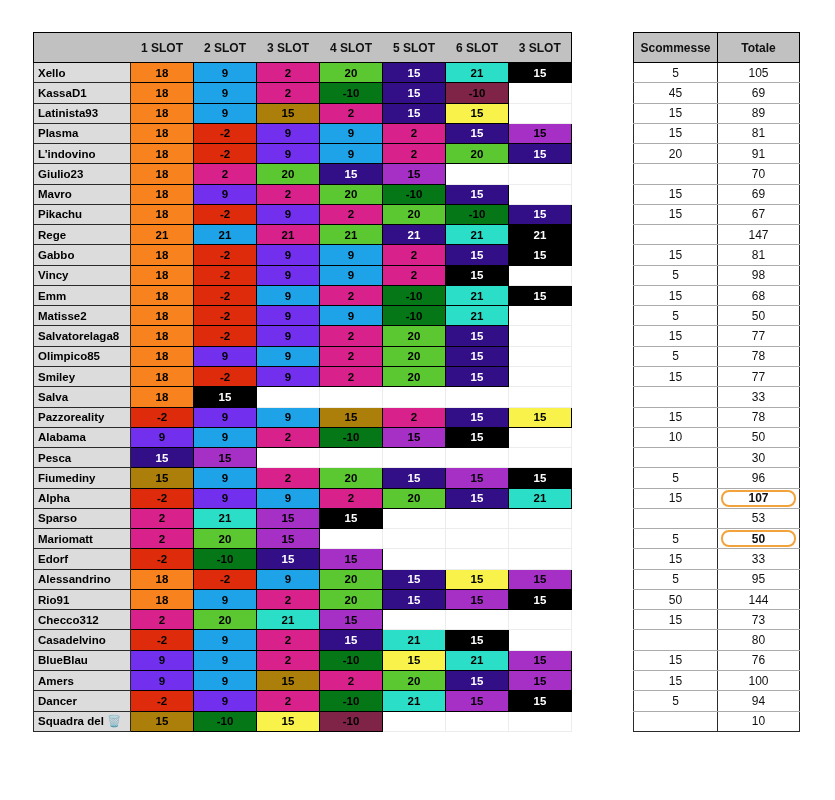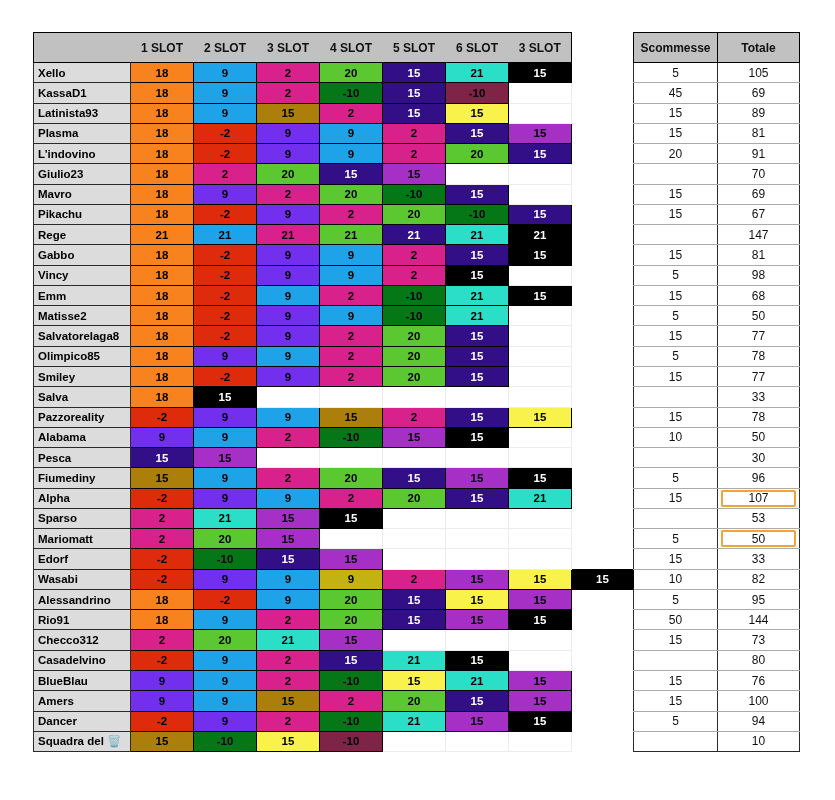--- a/index.html
+++ b/index.html
@@ -19,22 +19,22 @@
   td.name { background:#DCDCDC; border:1px solid #2a2a2a; text-align:left; padding-left:4px;
     font-weight:bold; font-size:11.5px; color:#000; }
   td.cell { border:1px solid #000; font-weight:bold; font-size:11.5px; }
   td.empty { background:#fff; border:1px solid #ECECEC; }
   td.gapcell { background:#fff; border:none; }
   td.sc, td.tot { background:#fff; border-left:1.5px solid #2a2a2a; border-right:1.5px solid #2a2a2a;
     border-top:1px solid #ABABAB; border-bottom:1px solid #ABABAB; font-size:12px; font-weight:400; color:#111; }
   td.tot { position:relative; }
   tr.r:last-child td.sc, tr.r:last-child td.tot { border-bottom:1.5px solid #2a2a2a; }
   .hl { position:absolute; left:3px; right:3px; top:1px; bottom:1px;
-    border:2px solid #F2A33C; border-radius:2px; display:flex; align-items:center;
-    justify-content:center; }
+    border:2px solid #F2A33C; border-radius:8px; display:flex; align-items:center;
+    justify-content:center;font-weight:bold; }
 </style>
 </head>
 <body>
 
 <div class="sheet">
   <table>
     <colgroup>
       <col style="width:97px">
       <col style="width:63px">
         <col style="width:63px">
@@ -386,33 +386,20 @@
           <td class="cell" style="background: rgb(50, 14, 135); color: rgb(255, 255, 255);">15</td>
           <td class="cell" style="background: rgb(166, 47, 198); color: rgb(0, 0, 0);">15</td>
           <td class="empty"></td>
           <td class="empty"></td>
           <td class="empty"></td>
           <td class="gapcell"></td>
           <td class="sc">15</td>
           <td class="tot">33</td>
         </tr>
         <tr class="r">
-          <td class="name">Wasabi</td>
-          <td class="cell" style="background: rgb(222, 43, 12); color: rgb(0, 0, 0);">-2</td>
-          <td class="cell" style="background: rgb(114, 48, 238); color: rgb(0, 0, 0);">9</td>
-          <td class="cell" style="background: rgb(31, 163, 232); color: rgb(0, 0, 0);">9</td>
-          <td class="cell" style="background: rgb(194, 179, 18); color: rgb(0, 0, 0);">9</td>
-          <td class="cell" style="background: rgb(217, 33, 140); color: rgb(0, 0, 0);">2</td>
-          <td class="cell" style="background: rgb(166, 47, 198); color: rgb(0, 0, 0);">15</td>
-          <td class="cell" style="background: rgb(248, 242, 75); color: rgb(0, 0, 0);">15</td>
-          <td class="cell" style="background: rgb(0, 0, 0); color: rgb(255, 255, 255);">15</td>
-          <td class="sc">10</td>
-          <td class="tot">82</td>
-        </tr>
-        <tr class="r">
           <td class="name">Alessandrino</td>
           <td class="cell" style="background: rgb(248, 130, 30); color: rgb(0, 0, 0);">18</td>
           <td class="cell" style="background: rgb(222, 43, 12); color: rgb(0, 0, 0);">-2</td>
           <td class="cell" style="background: rgb(31, 163, 232); color: rgb(0, 0, 0);">9</td>
           <td class="cell" style="background: rgb(91, 200, 49); color: rgb(0, 0, 0);">20</td>
           <td class="cell" style="background: rgb(50, 14, 135); color: rgb(255, 255, 255);">15</td>
           <td class="cell" style="background: rgb(248, 242, 75); color: rgb(0, 0, 0);">15</td>
           <td class="cell" style="background: rgb(166, 47, 198); color: rgb(0, 0, 0);">15</td>
           <td class="gapcell"></td>
           <td class="sc">5</td>

